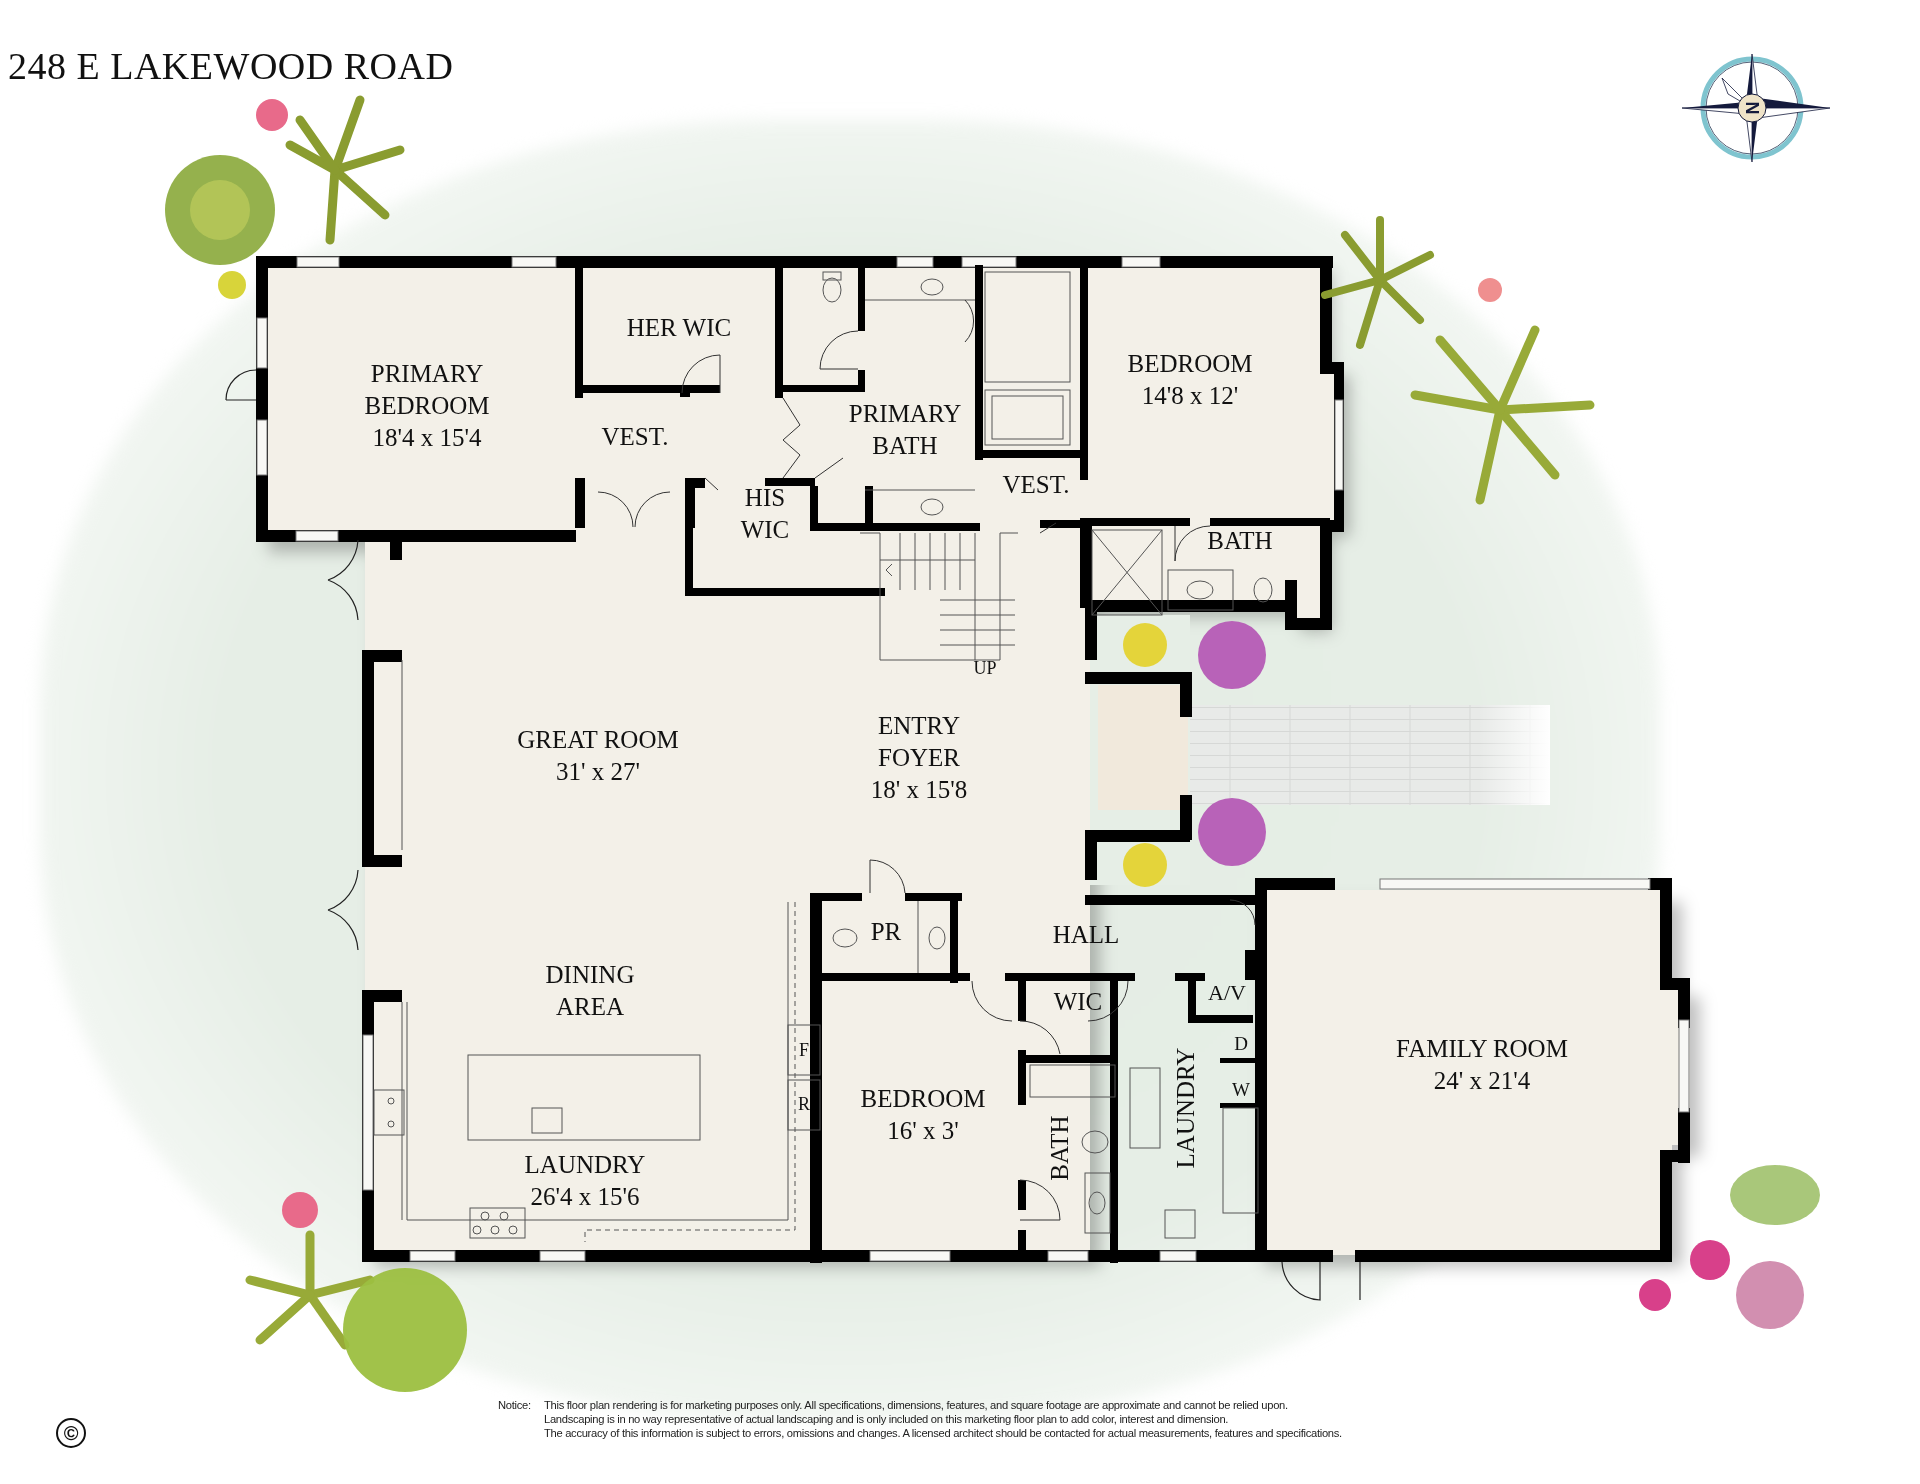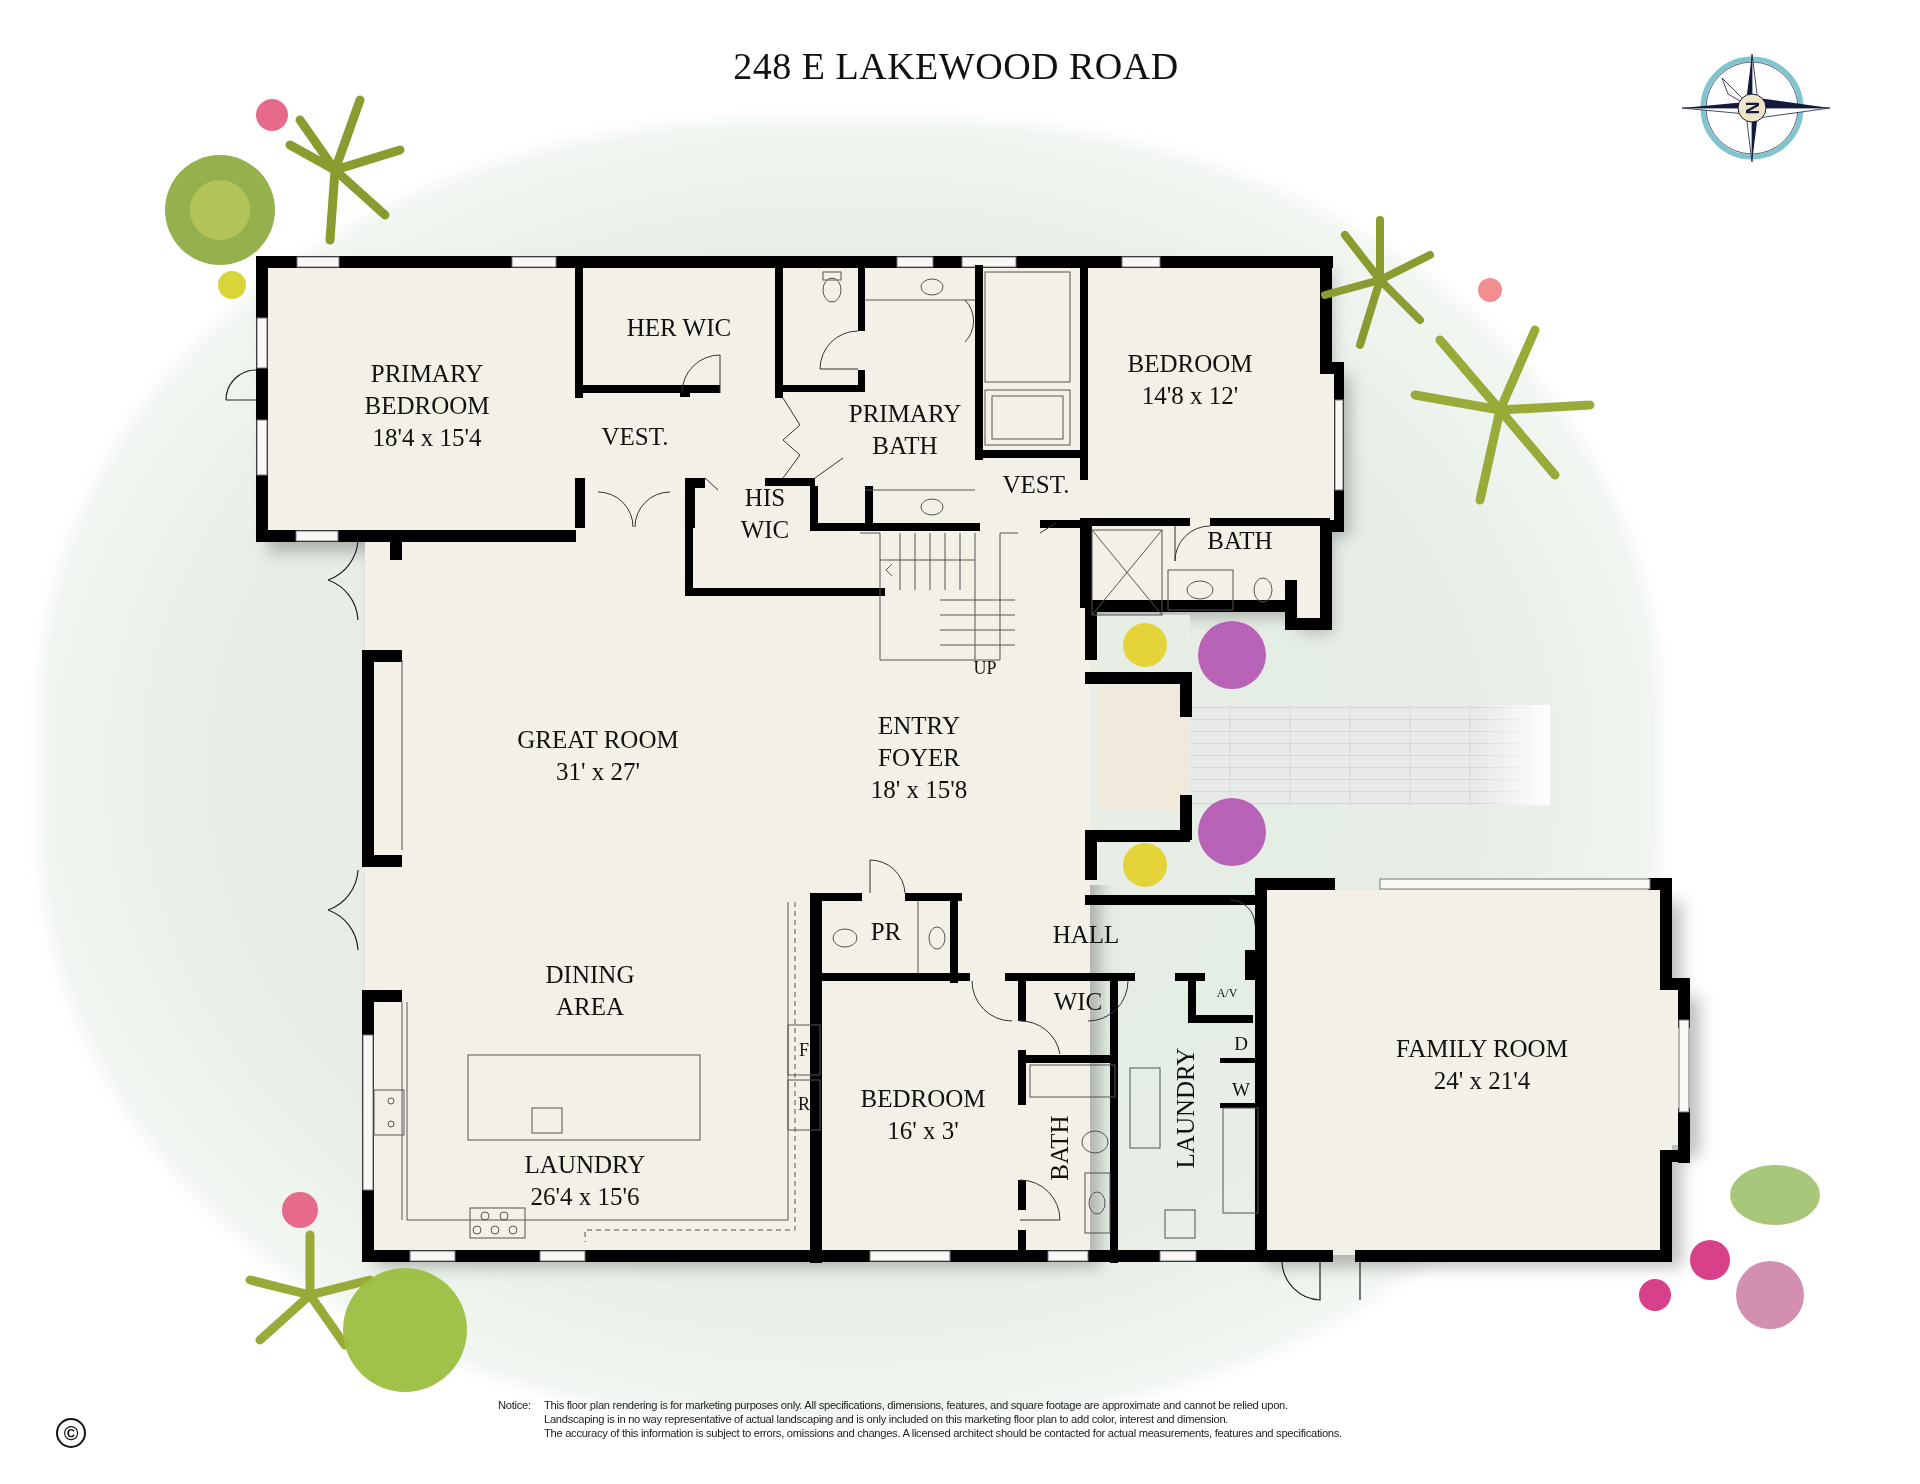--- a/index.html
+++ b/index.html
@@ -8,21 +8,21 @@
     background: #ffffff;
     font-family: "Liberation Serif", "DejaVu Serif", serif;
   }
   .bg-wash {
     position: absolute; left: 40px; top: 120px; width: 1620px; height: 1300px;
     background: radial-gradient(ellipse at 50% 50%, #e3ece3 0%, #e6eee6 55%, #f3f7f3 75%, #ffffff 92%);
     border-radius: 45%;
     filter: blur(8px);
   }
   .title {
-    position: absolute; top: 44px; left: 16px; width: 1880px; text-align: center;
+    position: absolute; top: 44px; left: 8px; width: 1880px; text-align: left;
     font-size: 38px; color: #111; letter-spacing: 0.5px;
   }
   .plan { position: absolute; left: 0; top: 0; }
   .room-label {
     position: absolute; text-align: center; color: #111; font-size: 25px; line-height: 32px;
     transform: translate(-50%, -50%); white-space: nowrap;
   }
   .room-label .dim { display: block; }
   .room-label.small { font-size: 18px; line-height: 30px; }
   .room-label.vertical { transform: translate(-50%, -50%) rotate(-90deg); }
@@ -415,21 +415,21 @@
 <div class="room-label small" style="left:804px;top:1104px;">R</div>
 <div class="room-label" style="left:886px;top:932px;">PR</div>
 <div class="room-label" style="left:1086px;top:935px;">HALL</div>
 <div class="room-label" style="left:923px;top:1115px;">
   <span class="dim">BEDROOM</span>
   <span class="dim">16' x 3'</span>
 </div>
 <div class="room-label" style="left:1078px;top:1002px;">WIC</div>
 <div class="room-label vertical" style="left:1060px;top:1148px;">BATH</div>
 <div class="room-label vertical" style="left:1186px;top:1108px;">LAUNDRY</div>
-<div class="room-label small" style="left:1227px;top:993px;font-size:12px;">A/V</div>
+<div class="room-label small" style="left:1227px;top:993px;font-size:22px;">A/V</div>
 <div class="room-label small" style="left:1241px;top:1044px;font-size:19px;">D</div>
 <div class="room-label small" style="left:1241px;top:1090px;font-size:19px;">W</div>
 <div class="room-label" style="left:1482px;top:1065px;">
   <span class="dim">FAMILY ROOM</span>
   <span class="dim">24' x 21'4</span>
 </div>
 
 <div class="notice">
   <span class="lab">Notice:</span>
   <div class="lines">

